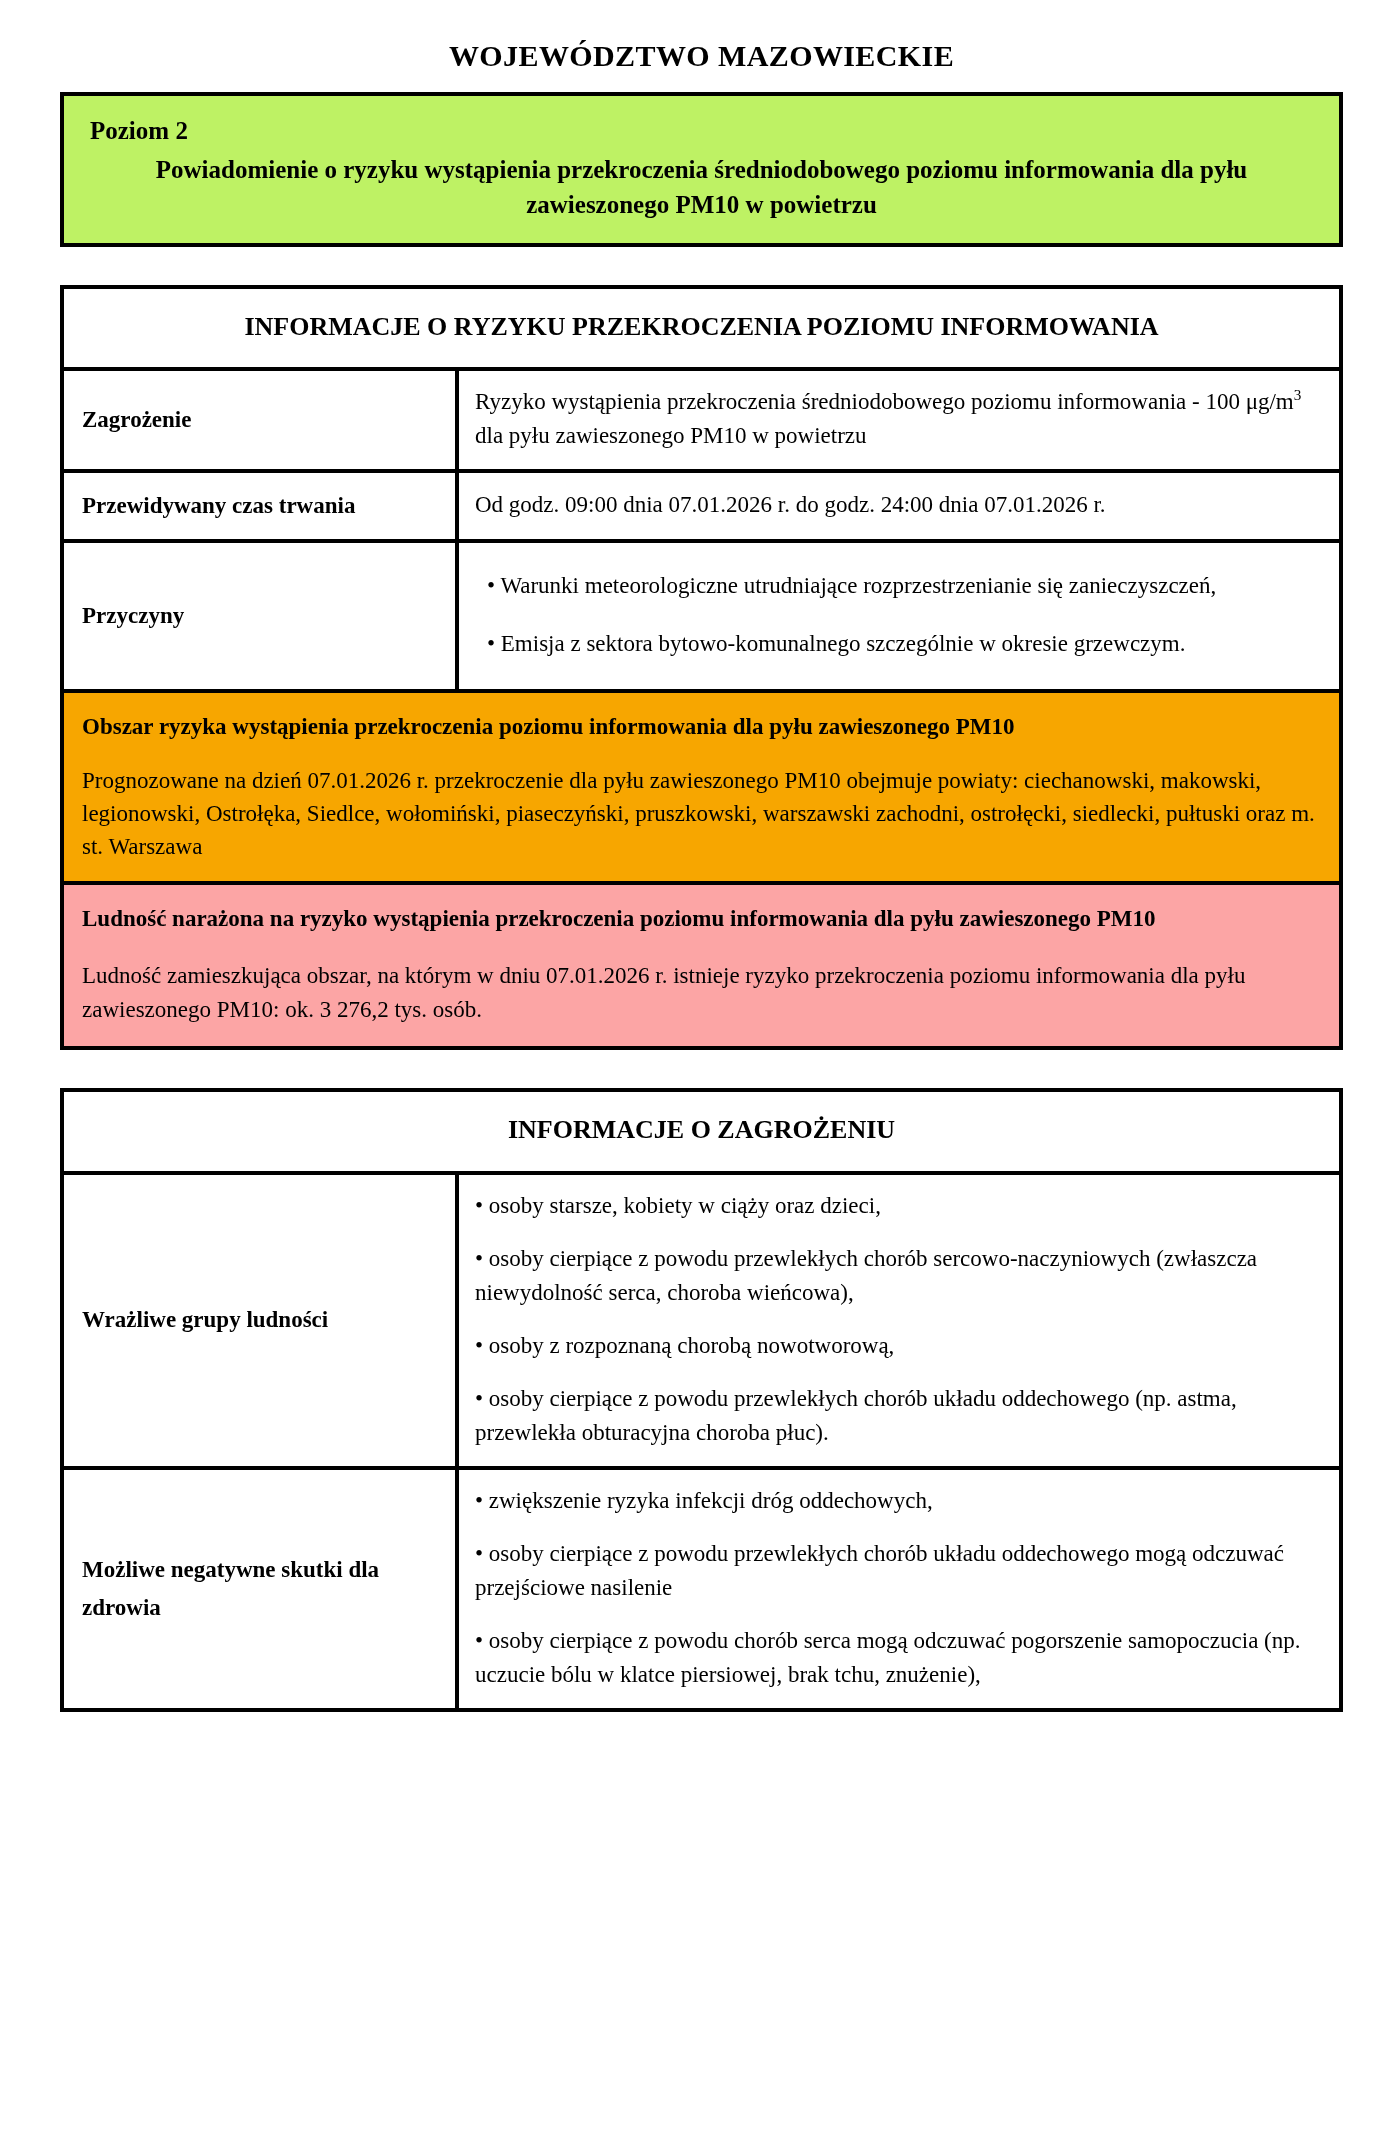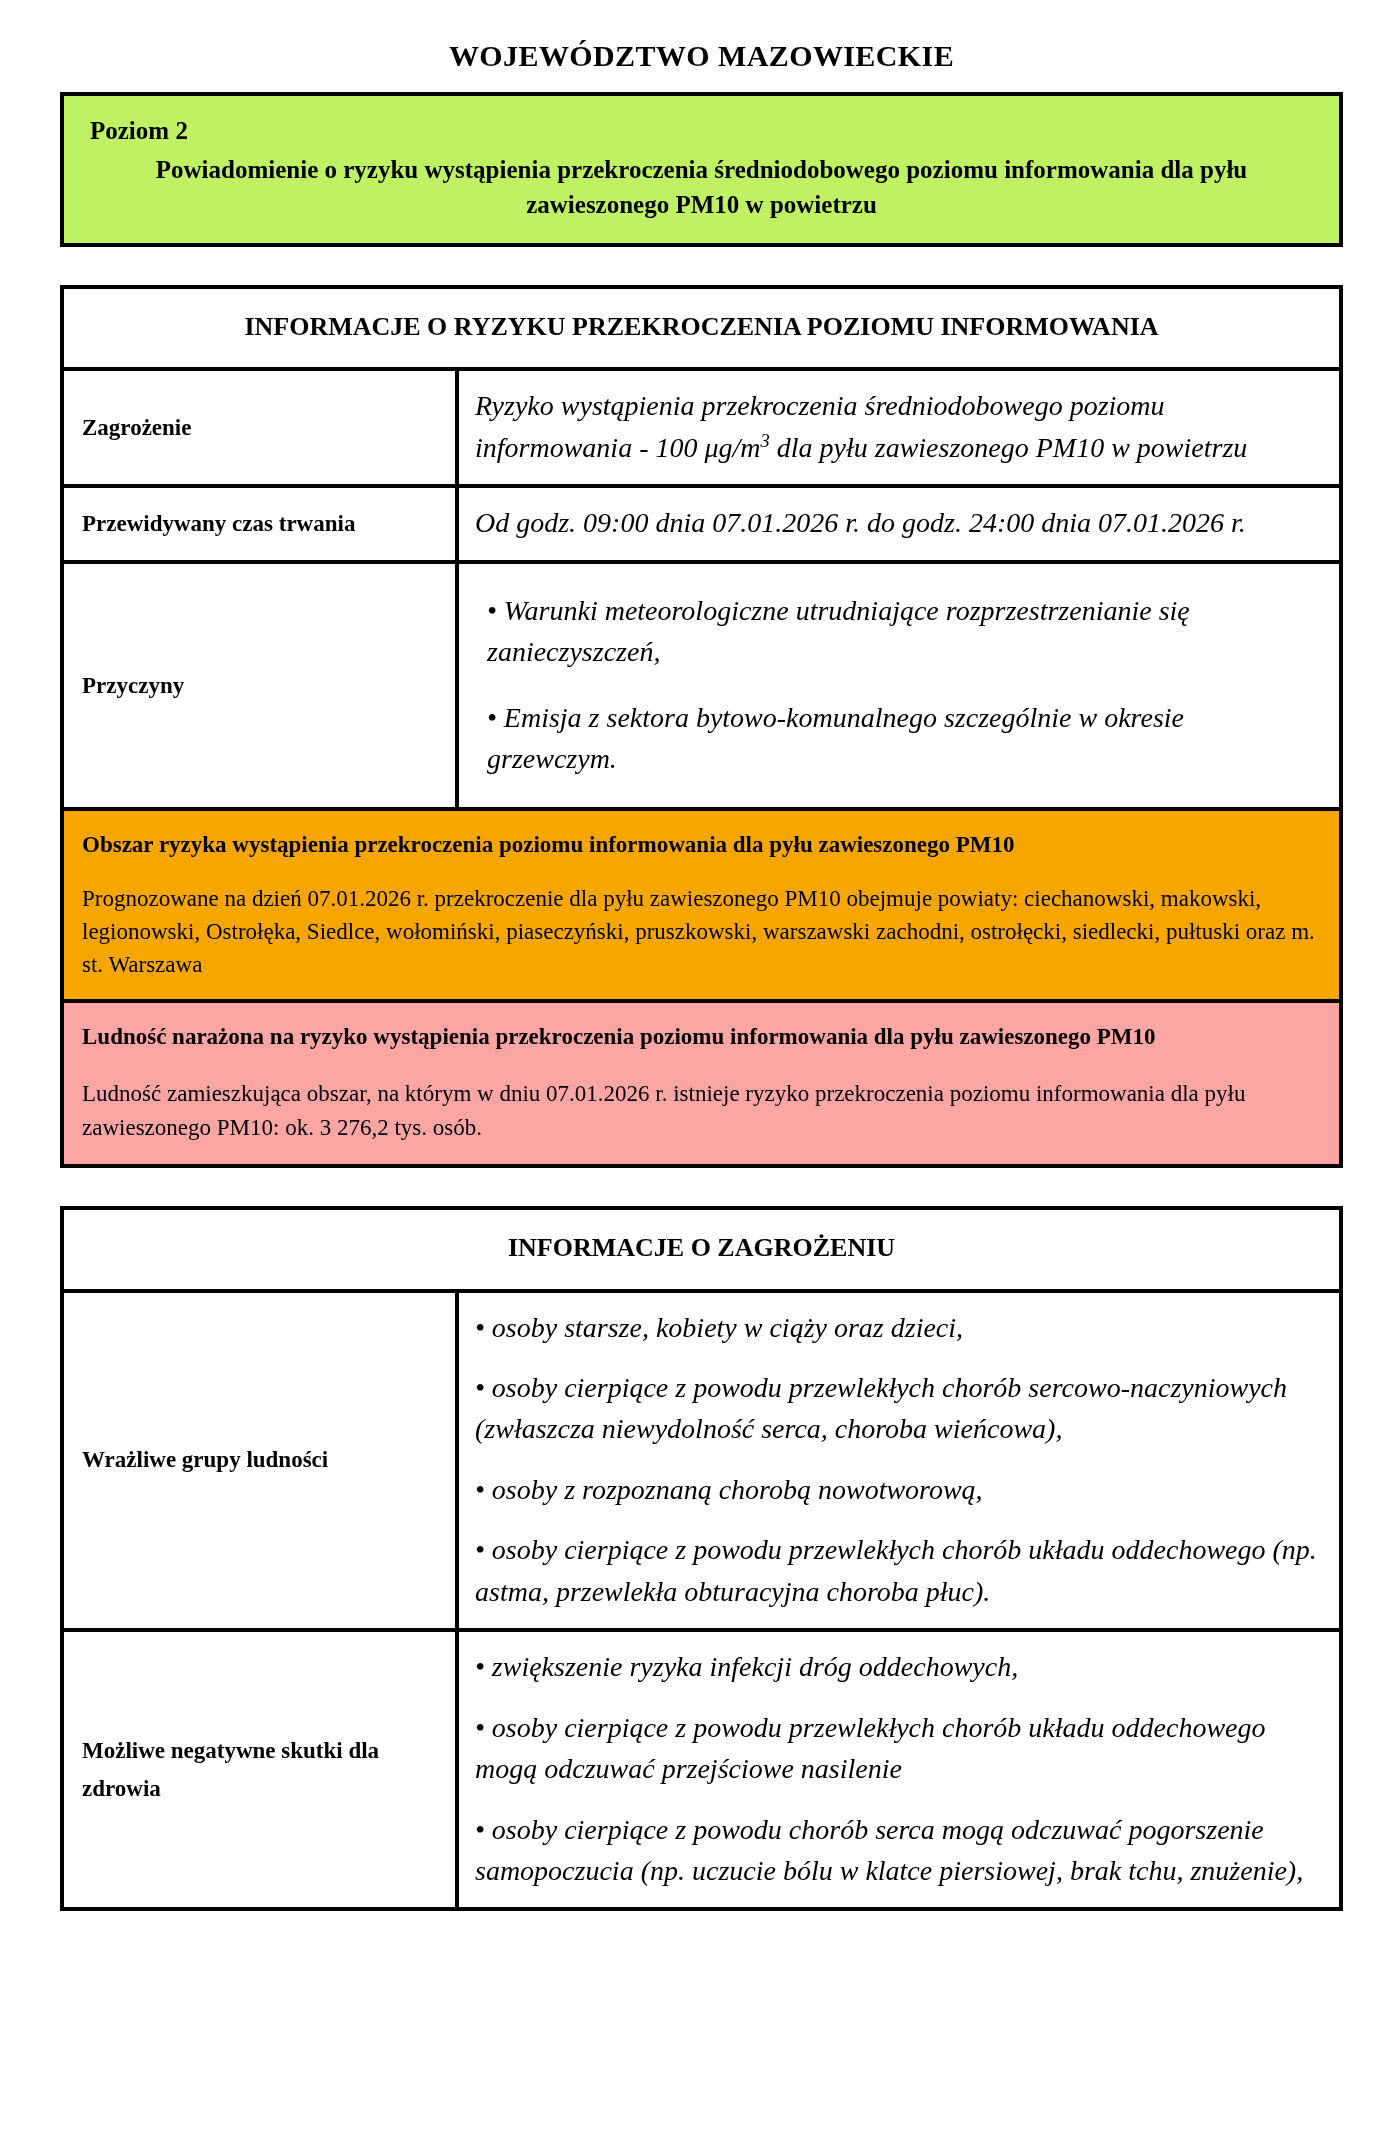--- a/index.html
+++ b/index.html
@@ -82,27 +82,26 @@
     font-weight: bold;
     font-size: 23px;
     line-height: 1.65;
     padding: 14px 14px 14px 18px;
     display: flex;
     align-items: center;
   }
   .cell-value {
     flex: 1 1 auto;
     box-sizing: border-box;
-    font-size: 28px;
+    font-size: 23px;
     line-height: 1.48;
     padding: 14px 16px 16px 16px;
     display: flex;
     flex-direction: column;
     justify-content: center;
-    font-style: italic;
   }
   .cell-value p {
     margin: 0;
   }
   .cell-value .bullet-tight {
     margin: 12px;
   }
   .cell-value .bullet-spaced {
     margin: 0 0 19px 0;
   }

